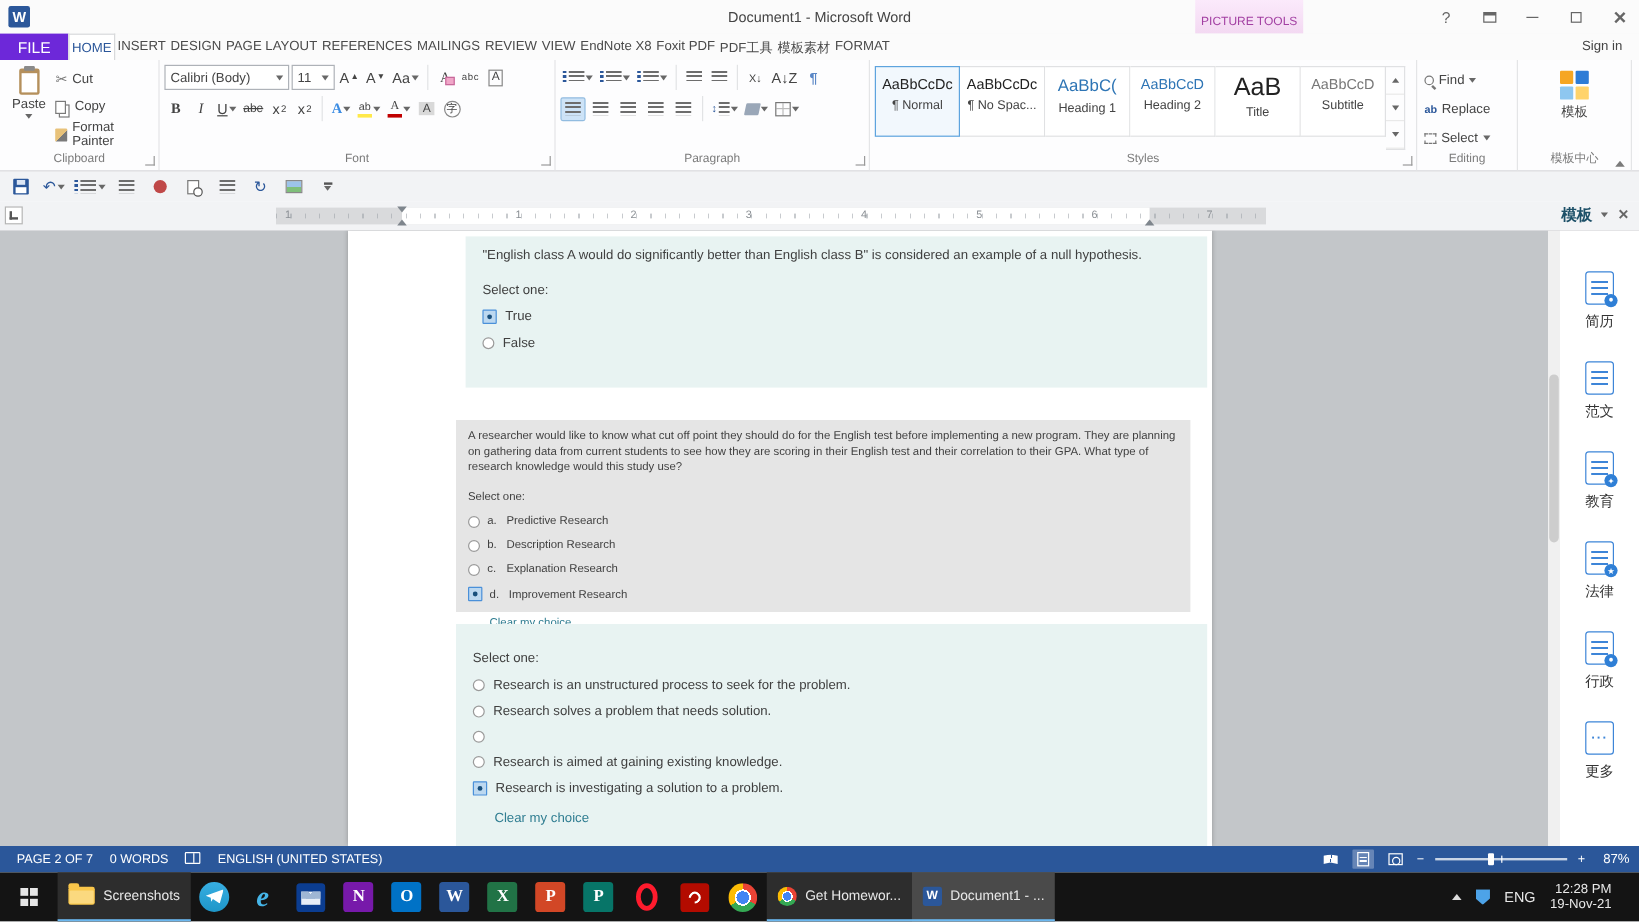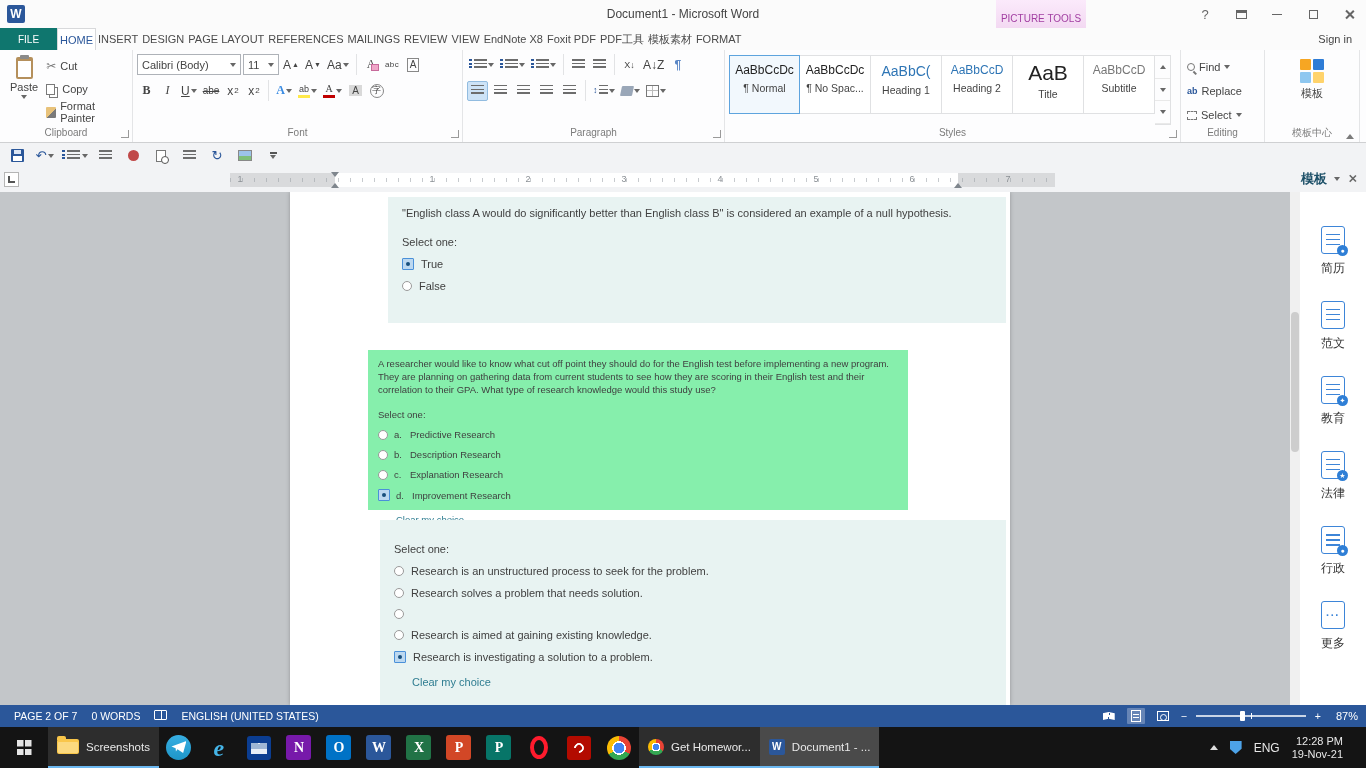--- a/index.html
+++ b/index.html
@@ -16,21 +16,21 @@
   .tb-btn{width:26px;height:22px;display:flex;align-items:center;justify-content:center;color:#666;font-size:13px}
   .ic-min{width:10px;height:1px;background:#666;display:inline-block}
   .ic-restore{width:9px;height:9px;border:1px solid #666;display:inline-block}
   .ic-frame{width:11px;height:9px;border:1px solid #666;border-top-width:3px;display:inline-block}
   .ic-x{position:relative;width:11px;height:11px;display:inline-block}
   .ic-x::before,.ic-x::after{content:"";position:absolute;left:5px;top:0;width:1.5px;height:11px;background:#666}
   .ic-x::before{transform:rotate(45deg)}.ic-x::after{transform:rotate(-45deg)}
 
   
   .tabrow{position:absolute;left:0;top:28px;width:100%;height:22px;display:flex;align-items:stretch;background:#fbfbfb}
-  .tab-file{width:57px;background:#0f766e;color:#fff;font-size:10px;display:flex;align-items:center;justify-content:center}
+  .tab-file{width:57px;background:#6d28d9;color:#fff;font-size:13px;display:flex;align-items:center;justify-content:center}
   .rtab{padding:0 2px;font-size:11px;color:#4a4a4a;display:flex;align-items:center}
   .rtab.active{background:#fff;color:#2b579a;border:1px solid #d8d9db;border-bottom:none}
   .signin{margin-left:auto;margin-right:14px;font-size:11px;color:#444;display:flex;align-items:center}
 
   
   .ribbon{position:absolute;left:0;top:50px;width:100%;height:93px;background:#fdfdfe;border-bottom:1px solid #cfd0d2;display:flex}
   .grp{position:relative;display:flex;flex-direction:column;border-right:1px solid #e4e5e7;height:100%}
   .grp-body{flex:1;padding:3px 4px 0 4px;display:flex}
   .grp-label{height:17px;font-size:10px;color:#7b7b7b;text-align:center;position:relative;line-height:15px}
   .dlg{position:absolute;right:3px;bottom:4px;width:8px;height:8px;border-right:1.5px solid #9a9a9a;border-bottom:1.5px solid #9a9a9a}
@@ -133,21 +133,21 @@
   .mk-r{left:724px;bottom:-1px;width:0;height:0;border-left:4px solid transparent;border-right:4px solid transparent;border-bottom:5px solid #7f868d}
   .panelhead{position:absolute;right:8px;top:2px;display:flex;align-items:center;gap:7px}
   .panelhead .pt{font-size:13px;font-weight:bold;color:#1d5068}
   .panelhead .px{font-size:13px;color:#555}
 
   
   .docarea{position:absolute;left:0;top:192px;width:100%;height:513px;background:#c3c6c9;overflow:hidden}
   .page{position:absolute;left:290px;top:0;width:720px;height:513px;background:#fff;box-shadow:0 0 4px rgba(0,0,0,.25)}
   .qblock{position:absolute;color:#3f3f3f}
   .qb1{left:98px;top:5px;width:618px;height:126px;background:#e8f3f2;padding:9px 14px;font-size:11px}
-  .qb2{left:78px;top:158px;width:540px;height:160px;background:#86efac;padding:8px 10px;font-size:9.5px}
+  .qb2{left:90px;top:158px;width:612px;height:160px;background:#e5e5e5;padding:8px 10px;font-size:9.5px}
   .qb3{left:90px;top:328px;width:626px;height:185px;background:#e8f3f2;padding:8px 14px;font-size:11px}
   .qtext{line-height:1.35}
   .selone{margin-top:15px}
   .qb2 .selone{margin-top:13px}
   .opt{display:flex;align-items:center;gap:7px;margin-top:10px}
   .qb2 .opt{margin-top:9px;gap:6px}
   .optletter{width:10px;color:#3f3f3f}
   .radio{width:10px;height:10px;border:1px solid #9a9a9a;border-radius:50%;background:#fff;flex:0 0 auto}
   .radio.sel{width:12px;height:12px;border-radius:1px;border:1px solid #4a90d9;background:#bcd8f0;position:relative}
   .radio.sel::after{content:"";position:absolute;left:3px;top:3px;width:4px;height:4px;border-radius:50%;background:#174f7c}

